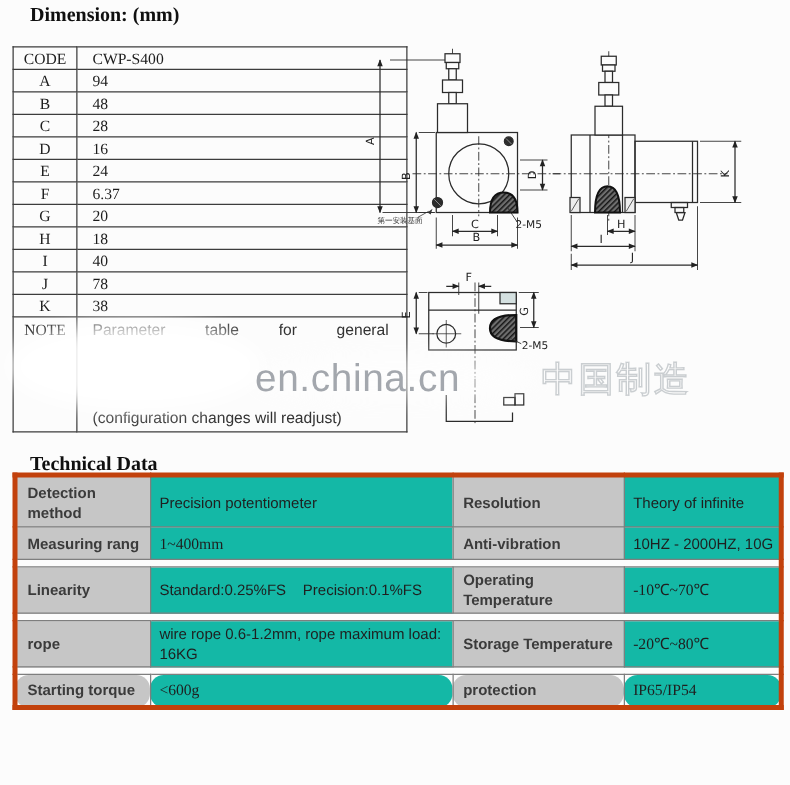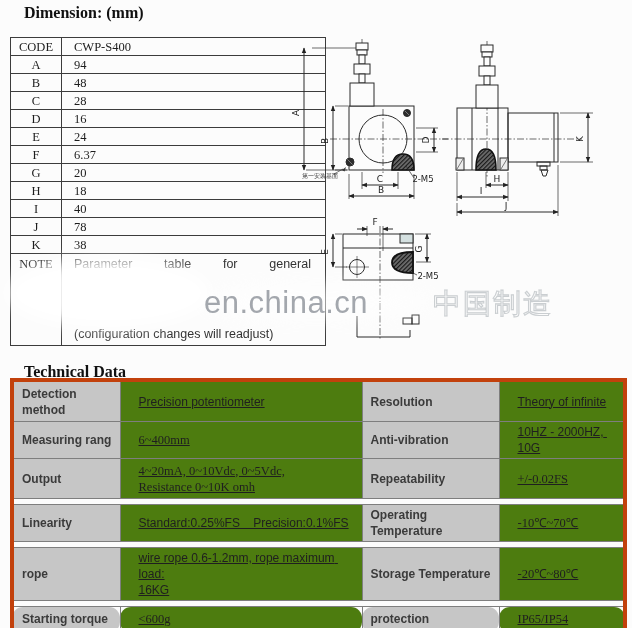--- a/index.html
+++ b/index.html
@@ -36,21 +36,21 @@
   #tech-table{
     position:absolute;left:10px;top:378px;width:613px;
     font-size:12px;table-layout:fixed;border:4px solid #c2410c;
   }
   #tech-table td{border:1px solid #7e7e7e;vertical-align:middle;}
   #tech-table td.lbl{
     background:#c6c6c6;font-weight:bold;color:#3b3b3b;
     padding:2px 4px 2px 8px;white-space:pre-line;line-height:16px;
   }
   #tech-table td.val{
-    background:#4d7c0f;padding:2px 4px 2px 18px;white-space:pre-wrap;line-height:16px;color:#1f1f1f;text-decoration:underline;
+    background:#14b8a6;padding:2px 4px 2px 7px;white-space:pre-wrap;line-height:16px;color:#1f1f1f;
   }
   #tech-table td.sf{font-family:"Liberation Serif",serif;font-size:12.5px;}
   #tech-table tr.spacer td{border:none;background:transparent;height:5px;padding:0;}
   #tech-table tr.r1 td{height:35px;} #tech-table tr.r2 td{height:21px;}
   #tech-table tr.r3 td{height:35px;} #tech-table tr.r4 td{height:27px;}
   #tech-table tr.r5 td{height:32px;} #tech-table tr.r6 td{height:20px;border-radius:11px;}
 
   
   #drawing-svg{position:absolute;left:290px;top:35px;}
 
@@ -327,30 +327,23 @@
   <tbody>
       <tr class="r1">
     <td class="lbl">Detection
 method</td>
     <td class="val">Precision potentiometer</td>
     <td class="lbl">Resolution</td>
     <td class="val">Theory of infinite</td>
   </tr>
   <tr class="r2">
     <td class="lbl">Measuring rang</td>
-    <td class="val sf">6~400mm</td>
+    <td class="val sf">1~400mm</td>
     <td class="lbl">Anti-vibration</td>
     <td class="val">10HZ - 2000HZ, 10G</td>
-  </tr>
-  <tr class="r3">
-    <td class="lbl">Output</td>
-    <td class="val sf">4~20mA, 0~10Vdc, 0~5Vdc,
-Resistance 0~10K omh</td>
-    <td class="lbl">Repeatability</td>
-    <td class="val sf">+/-0.02FS</td>
   </tr>
   <tr class="spacer">
         <td colspan="4"></td>
       </tr>
   <tr class="r4">
     <td class="lbl">Linearity</td>
     <td class="val">Standard:0.25%FS    Precision:0.1%FS</td>
     <td class="lbl">Operating
 Temperature</td>
     <td class="val sf">-10℃~70℃</td>

